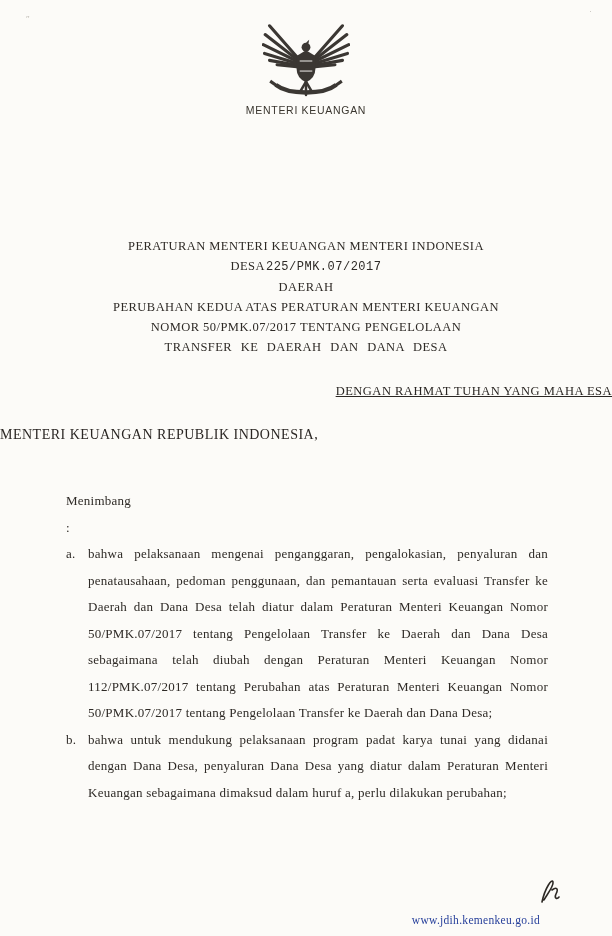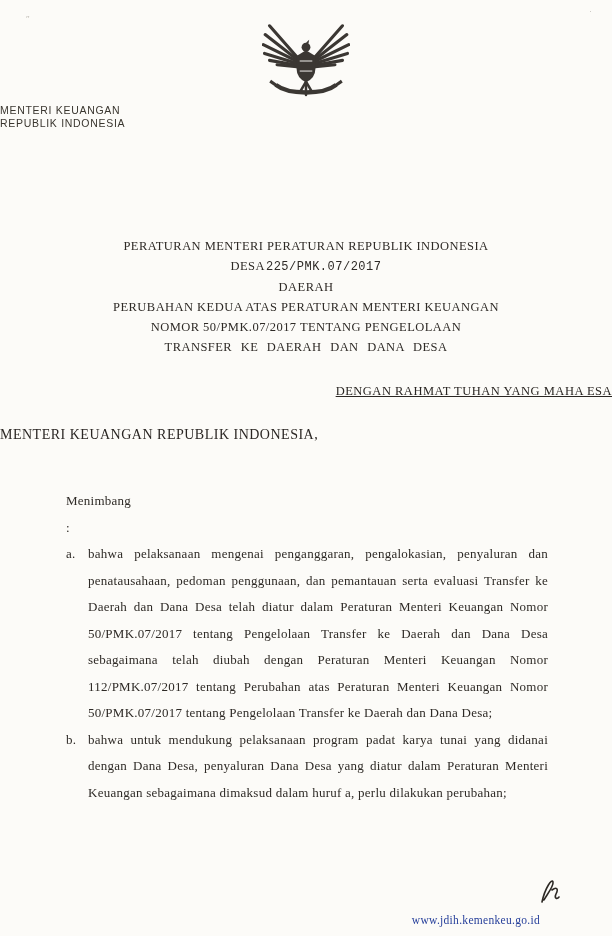--- a/index.html
+++ b/index.html
@@ -4,21 +4,21 @@
 <style>
   * { margin:0; padding:0; box-sizing:border-box; }
   html,body { width:612px; height:936px; }
   body { background:#e9e8e5; }
   .page {
     position:relative; width:612px; height:936px;
     background:#fcfbf8; color:#2a2623; overflow:hidden;
     font-family:"Liberation Serif", serif;
   }
   
-  .letterhead { position:absolute; top:22px; left:0; right:0; }
+  .letterhead { position:absolute; top:22px; left:0; right:0; text-align:center; }
   .emblem svg { display:block; margin:0 auto 4px auto; }
   .ministry-line {
     font-family:"Liberation Sans", sans-serif;
     font-size:10.5px; line-height:13px; letter-spacing:0.7px; color:#3a362f;
   }
   .salinan {
     margin-top:7px; font-size:12.5px; font-weight:bold; letter-spacing:2.2px; color:#27231f;
   }
   
   .title-block {
@@ -96,25 +96,24 @@
           <path d="M70,95 L60,112"></path>
           <path d="M70,96 L70,116"></path>
           <path d="M70,95 L80,112"></path>
         </g>
 
         <path d="M22,100 C42,116 98,116 118,100" stroke="#3b3733" stroke-width="7" fill="none"></path>
         <path d="M23,101 l-10,-7 M117,101 l10,-7" stroke="#3b3733" stroke-width="5" fill="none"></path>
       </svg>
     </div>
     <div class="ministry-line">MENTERI KEUANGAN</div>
-    <div class="ministry-line">REPUBLIK INDONESIA</div>
   </div>
 
   <div class="title-block">
-    <div>PERATURAN MENTERI PERATURAN REPUBLIK INDONESIA</div>
+    <div>PERATURAN MENTERI KEUANGAN MENTERI INDONESIA</div>
     <div>
       <span>DESA</span><span class="mono">225/PMK.07/2017</span>
     </div>
     <div>DAERAH</div>
     <div>PERUBAHAN KEDUA ATAS PERATURAN MENTERI KEUANGAN</div>
     <div>NOMOR 50/PMK.07/2017 TENTANG PENGELOLAAN</div>
     <div class="wide-words">TRANSFER KE DAERAH DAN DANA DESA</div>
   </div>
 
   <div class="invocation">DENGAN RAHMAT TUHAN YANG MAHA ESA</div>

